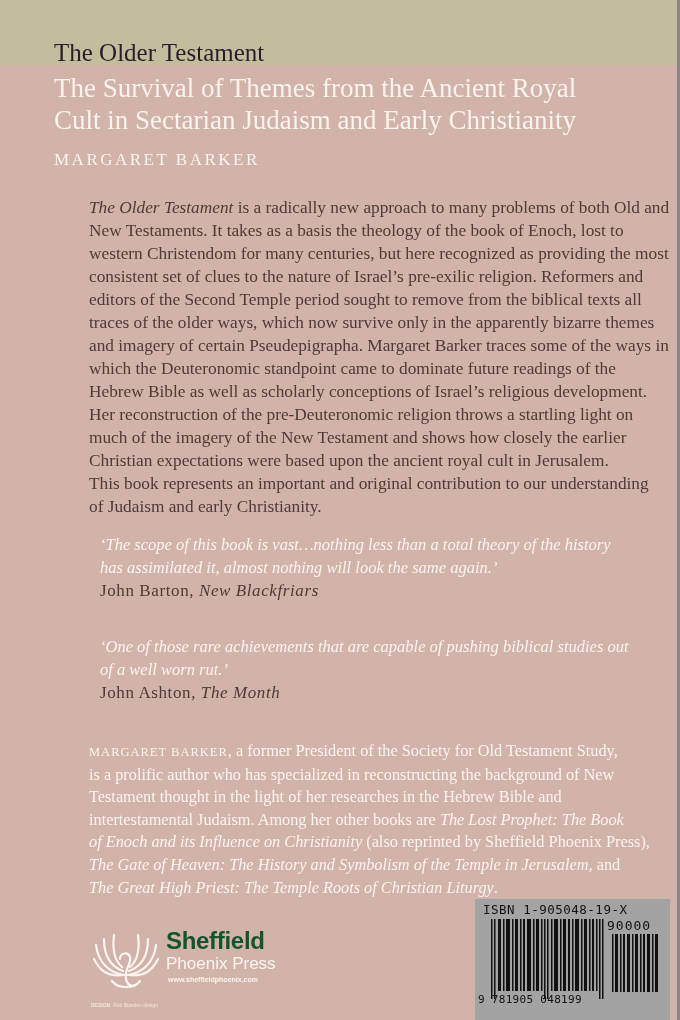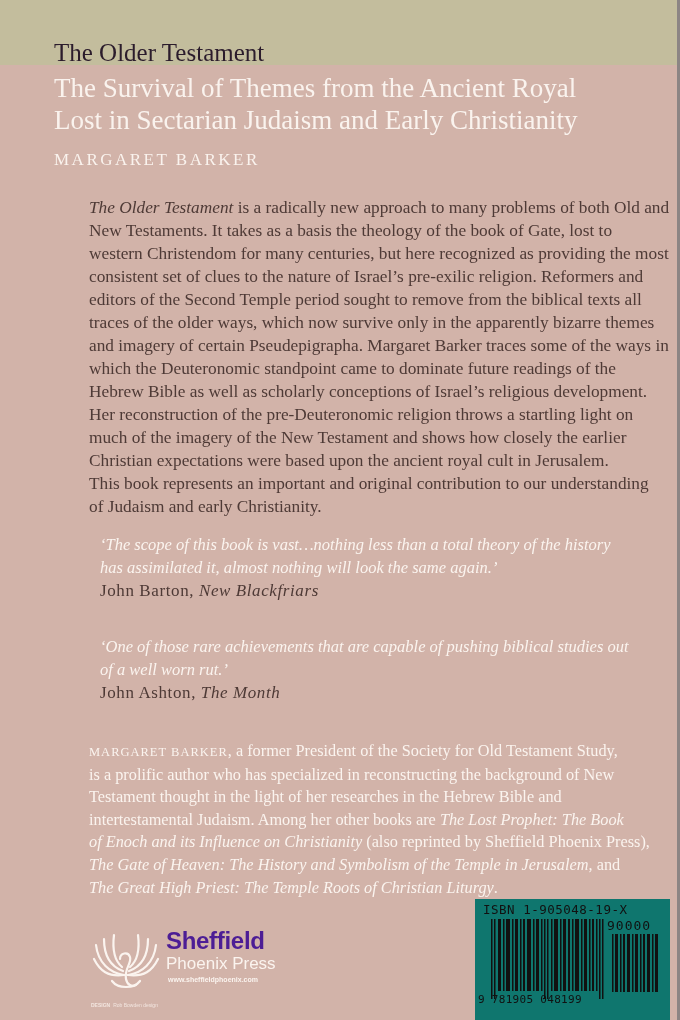--- a/index.html
+++ b/index.html
@@ -48,41 +48,41 @@
   }
   .bio .line { display: block; white-space: nowrap; }
   .smallcaps { font-size: 12.5px; letter-spacing: 1px; text-transform: uppercase; }
   .logo {
     position: absolute; left: 90px; top: 925px; width: 200px; height: 75px;
   }
   .logo svg { position: absolute; left: 0; top: 4px; }
   .logo-name {
     position: absolute; left: 76px; top: 2px;
     font-family: "Liberation Sans", "DejaVu Sans", sans-serif;
-    font-size: 24px; font-weight: bold; color: #4c1d95; white-space: nowrap; letter-spacing: -0.3px;
+    font-size: 24px; font-weight: bold; color: #14532d; white-space: nowrap; letter-spacing: -0.3px;
   }
   .logo-sub {
     position: absolute; left: 76px; top: 29px;
     font-family: "Liberation Sans", "DejaVu Sans", sans-serif;
     font-size: 17px; color: #fbf4ef; white-space: nowrap;
   }
   .logo-url {
     position: absolute; left: 78px; top: 51px;
     font-family: "Liberation Sans", "DejaVu Sans", sans-serif;
     font-size: 7px; font-weight: bold; color: #fbf4ef; white-space: nowrap;
   }
   .design-credit {
     position: absolute; left: 91px; top: 1002px;
     font-family: "Liberation Sans", "DejaVu Sans", sans-serif;
     font-size: 5px; color: #f3e6e0; white-space: nowrap;
   }
   .design-credit b { font-weight: bold; margin-right: 3px; }
   .barcode-box {
     position: absolute; left: 475px; top: 899px; width: 195px; height: 121px;
-    background: #0f766e;
+    background: #a3a3a3;
   }
   .isbn-label {
     position: absolute; left: 8px; top: 3px;
     font-family: "DejaVu Sans Mono", "Liberation Mono", monospace;
     font-size: 12.5px; color: #111; white-space: nowrap; letter-spacing: 0.5px;
   }
   .price-code {
     position: absolute; left: 132px; top: 19px;
     font-family: "DejaVu Sans Mono", "Liberation Mono", monospace;
     font-size: 13px; color: #111; letter-spacing: 1px;
@@ -98,28 +98,28 @@
 </head>
 <body>
 
 <div class="top-band"></div>
 <div class="right-edge"></div>
 
 <div class="title">The Older Testament</div>
 
 <div class="subtitle">
   <div>The Survival of Themes from the Ancient Royal</div>
-  <div>Lost in Sectarian Judaism and Early Christianity</div>
+  <div>Cult in Sectarian Judaism and Early Christianity</div>
 </div>
 
 <div class="author-head">MARGARET BARKER</div>
 
 <div class="body-text">
   <span class="line"><i>The Older Testament</i><span> is a radically new approach to many problems of both Old and</span></span>
-  <span class="line">New Testaments. It takes as a basis the theology of the book of Gate, lost to</span>
+  <span class="line">New Testaments. It takes as a basis the theology of the book of Enoch, lost to</span>
   <span class="line">western Christendom for many centuries, but here recognized as providing the most</span>
   <span class="line">consistent set of clues to the nature of Israel’s pre-exilic religion. Reformers and</span>
   <span class="line">editors of the Second Temple period sought to remove from the biblical texts all</span>
   <span class="line">traces of the older ways, which now survive only in the apparently bizarre themes</span>
   <span class="line">and imagery of certain Pseudepigrapha. Margaret Barker traces some of the ways in</span>
   <span class="line">which the Deuteronomic standpoint came to dominate future readings of the</span>
   <span class="line">Hebrew Bible as well as scholarly conceptions of Israel’s religious development.</span>
   <span class="line">Her reconstruction of the pre-Deuteronomic religion throws a startling light on</span>
   <span class="line">much of the imagery of the New Testament and shows how closely the earlier</span>
   <span class="line">Christian expectations were based upon the ancient  royal cult in Jerusalem.</span>

